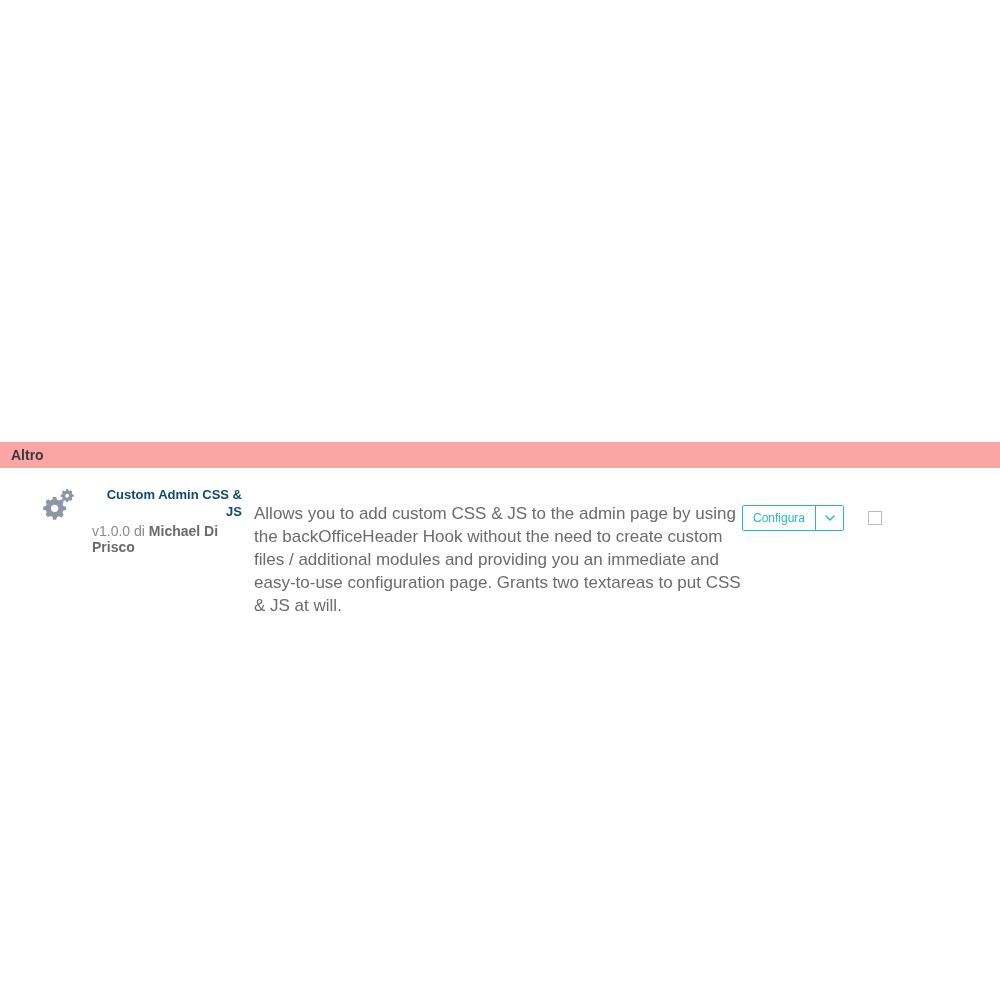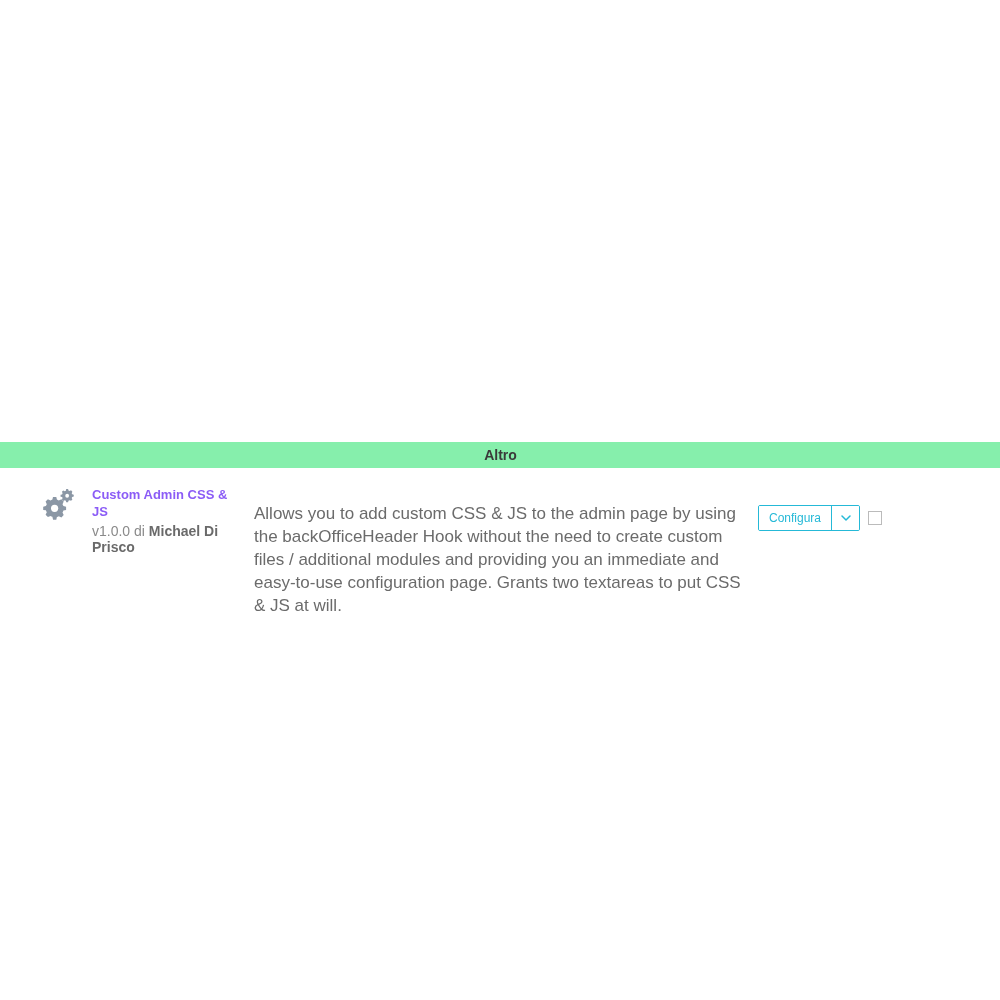--- a/index.html
+++ b/index.html
@@ -16,26 +16,25 @@
   .page {
     width: 1000px;
     height: 1000px;
     position: relative;
   }
   .section-header {
     position: absolute;
     left: 0;
     top: 442px;
     width: 1000px;
-    background: #86efac;
+    background: #fca5a5;
     padding: 5px 10px 5px 11px;
     font-size: 14px;
     font-weight: 700;
     color: #3a3a3a;
-    text-align: center;
   }
   .module-card {
     position: absolute;
     left: 6px;
     top: 479px;
     width: 988px;
     height: 78px;
     background: #ffffff;
     display: flex;
     align-items: flex-start;
@@ -49,22 +48,23 @@
     padding-top: 2px;
   }
   .gear-icon svg { display:block; }
   .title-col {
     flex: 0 0 150px;
     padding-top: 0px;
   }
   .module-title {
     font-size: 13px;
     font-weight: 700;
-    color: #8b5cf6;
+    color: #0c4a6e;
     line-height: 1.3;
+    text-align: right;
   }
   .module-version {
     margin-top: 2px;
     font-size: 14px;
     color: #8a8a8a;
   }
   .module-version .v-prefix { color: #8a8a8a; }
   .module-author { font-weight: 700; color: #6a6a6a; }
   .desc-col {
     flex: 1 1 auto;
@@ -74,21 +74,21 @@
     color: #6b6b6b;
     line-height: 1.35;
     max-width: 500px;
   }
   .actions-col {
     flex: 0 0 140px;
     display: flex;
     align-items: center;
     justify-content: flex-end;
     padding-top: 18px;
-    gap: 8px;
+    gap: 24px;
   }
   .btn-group {
     display: inline-flex;
     border: 1px solid #25b9d7;
     border-radius: 2px;
     overflow: hidden;
     height: 26px;
   }
   .btn-config {
     background: #fff;

